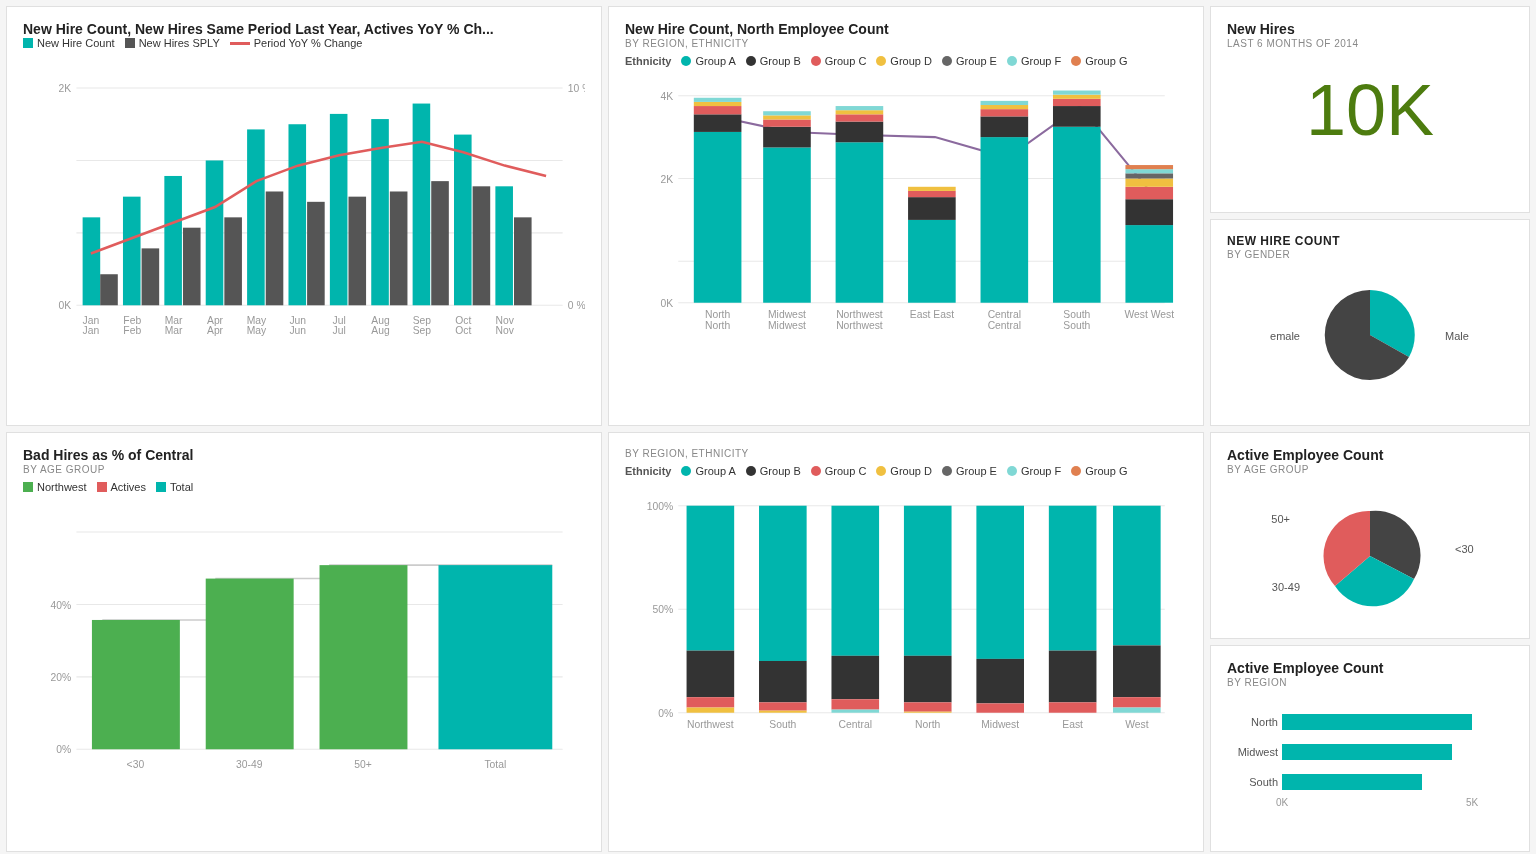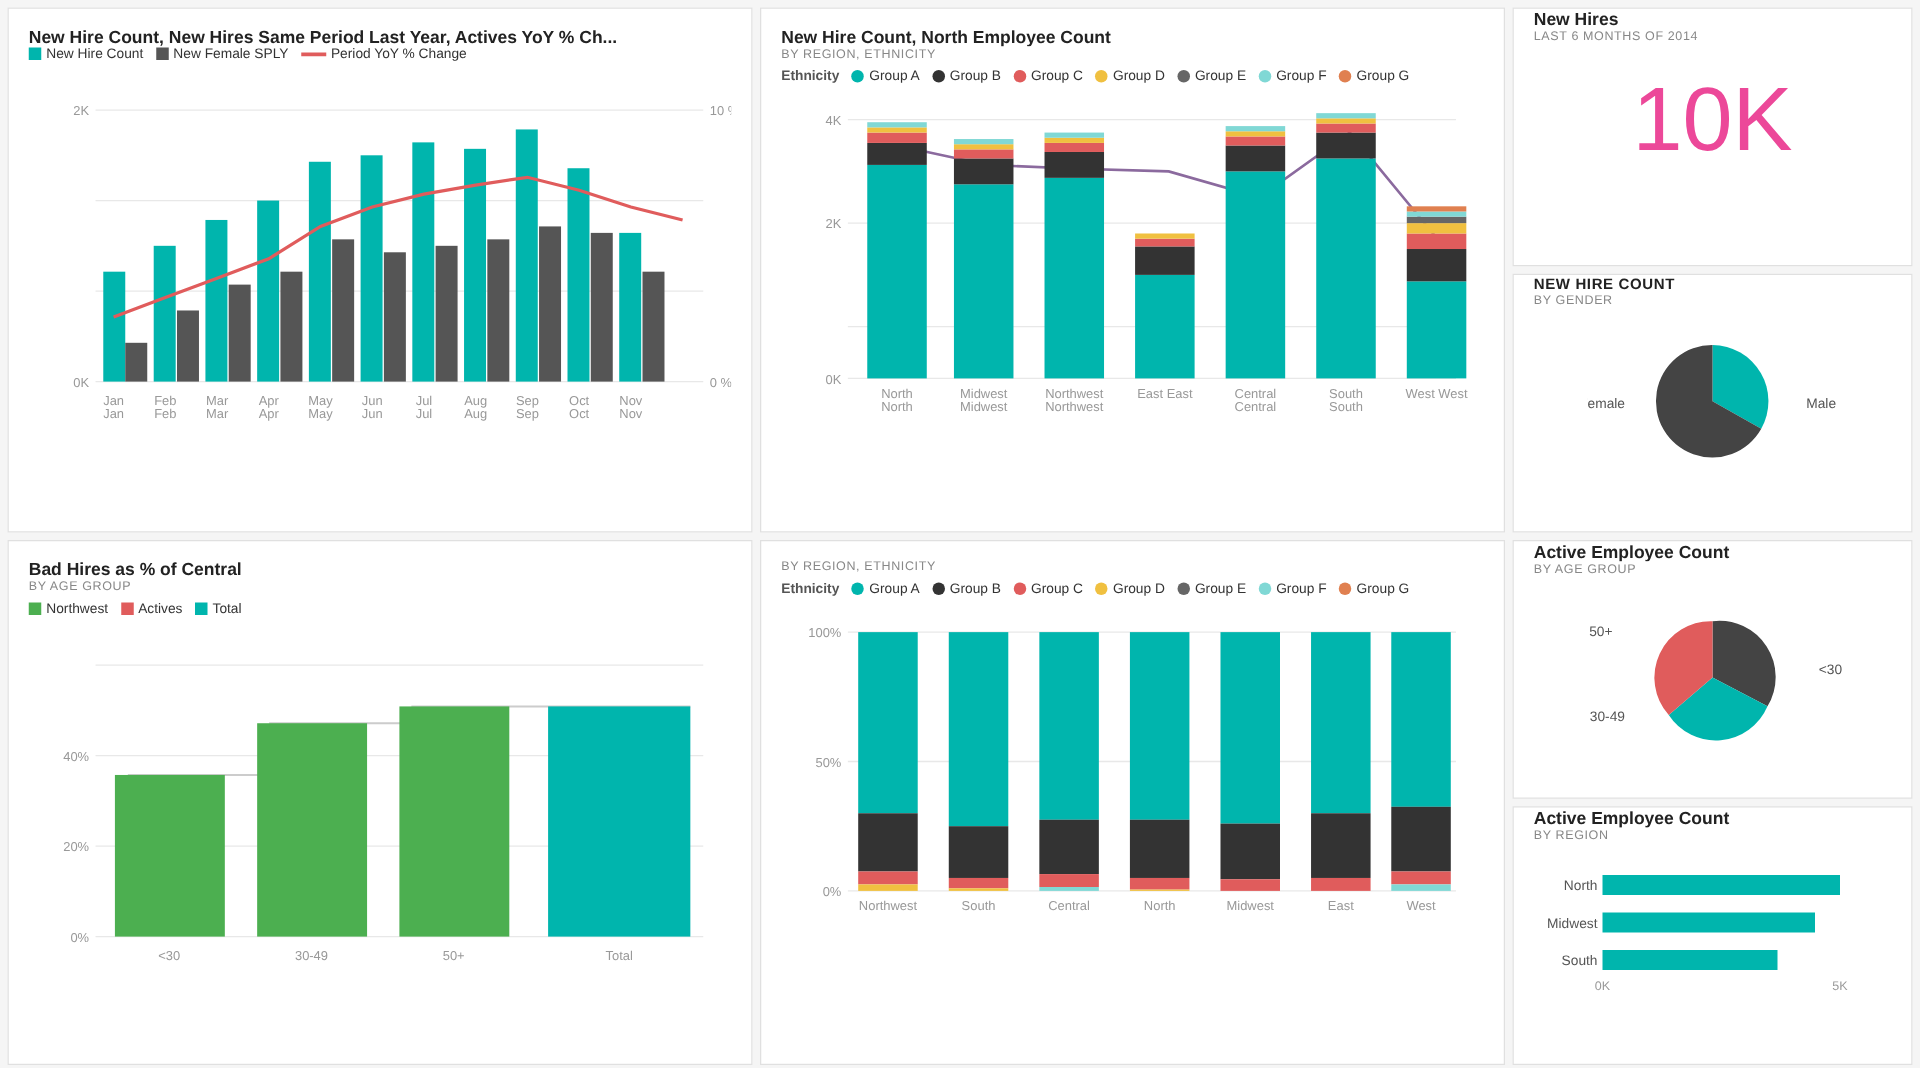--- a/index.html
+++ b/index.html
@@ -70,31 +70,31 @@
     .right-col {
       grid-column: 3;
       grid-row: 1 / 3;
       display: flex;
       flex-direction: column;
       gap: 6px;
     }
     .right-card {
       background: #fff;
       border: 1px solid #e0e0e0;
-      padding: 0 16px 10px;
+      padding: 14px 16px 10px;
       flex: 1;
       position: relative;
       overflow: hidden;
     }
 
     
     .big-number {
       font-size: 72px;
       font-weight: 300;
-      color: #ec4899;
+      color: #4d7c0f;
       text-align: center;
       margin-top: 20px;
     }
 
     .axis-label {
       font-size: 10px;
       fill: #999;
     }
     .grid-line {
       stroke: #e8e8e8;
@@ -108,21 +108,21 @@
 
   <div class="card">
     <div class="card-title">New Hire Count, New Hires Same Period Last Year, Actives YoY % Ch...</div>
     <div class="legend">
       <div class="legend-item">
         <div class="legend-square" style="background:#00b5ad;"></div>
         <span>New Hire Count</span>
       </div>
       <div class="legend-item">
         <div class="legend-square" style="background:#555555;"></div>
-        <span>New Female SPLY</span>
+        <span>New Hires SPLY</span>
       </div>
       <div class="legend-item">
         <div style="width:20px;height:3px;background:#e05c5c;margin-right:0;"></div>
         <span>Period YoY % Change</span>
       </div>
     </div>
     <svg width="100%" height="300" viewBox="0 0 520 290">
 
       <line x1="40" y1="30" x2="510" y2="30" class="grid-line"></line>
       <line x1="40" y1="100" x2="510" y2="100" class="grid-line"></line>

